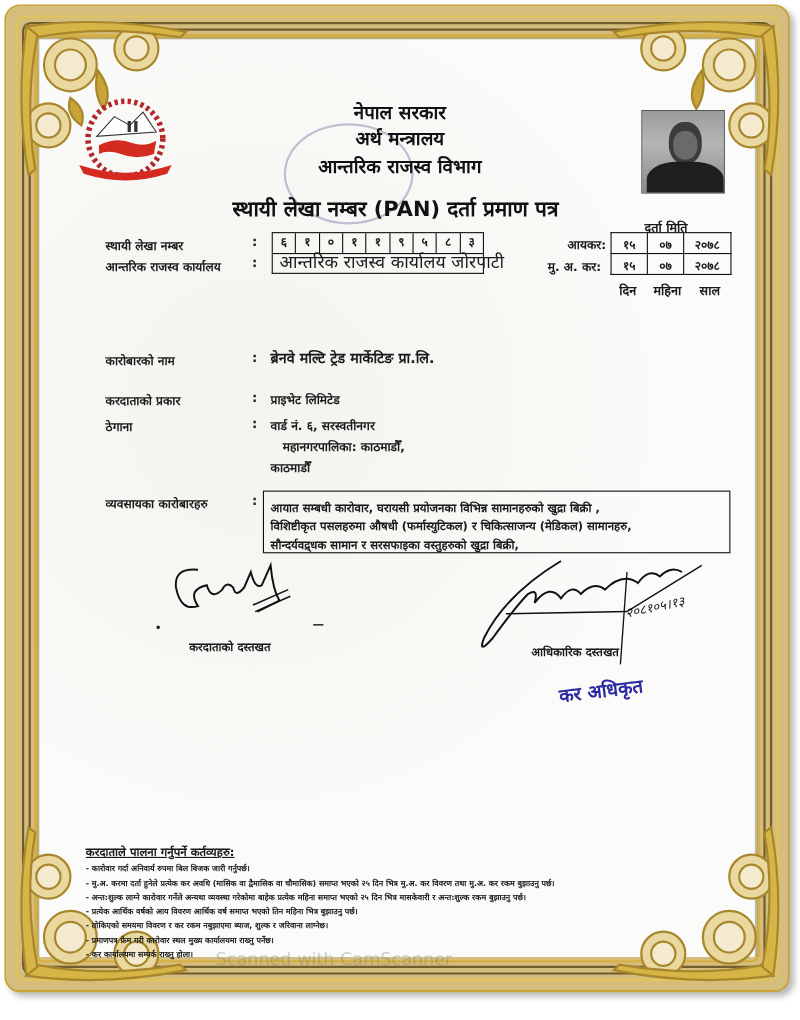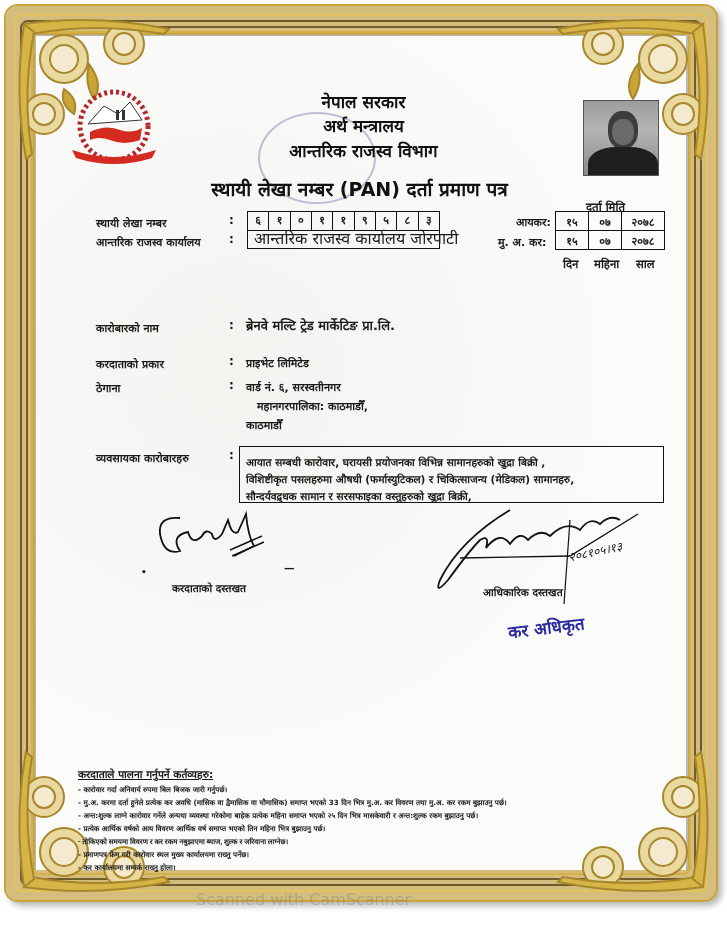--- a/index.html
+++ b/index.html
@@ -106,21 +106,21 @@
     }
 
     
     .duties-title {
       position: absolute; left: 78px; top: 767px; font-size: 10.5px; font-weight: bold;
       text-decoration: underline; white-space: nowrap;
     }
     .duty { position: absolute; left: 78px; font-size: 7.2px; font-weight: bold; white-space: nowrap; color: #1a1a1a; }
 
     .watermark {
-      position: absolute; left: 196px; top: 862px; font-size: 16px; color: rgba(120,120,120,0.35); white-space: nowrap; margin-top: 28px;
+      position: absolute; left: 196px; top: 862px; font-size: 16px; color: rgba(120,120,120,0.35); white-space: nowrap;
     }
   </style>
 </head>
 <body>
 
 <div class="frame-shadow"></div>
 <div class="frame-border"></div>
 <div class="frame-line l1"></div>
 <div class="frame-line l2"></div>
 <div class="frame-line l3"></div>
@@ -272,20 +272,20 @@
   <path d="M90 10 Q40 40 20 80 Q14 96 28 80 Q50 50 60 40 Q70 34 66 48 Q80 30 90 44 Q100 30 108 40 Q120 28 130 36 Q146 20 160 30 Q170 16 180 24 Q190 14 200 20" fill="none" stroke="#111" stroke-width="1.8"></path>
   <path d="M40 58 L150 56 L218 14" fill="none" stroke="#111" stroke-width="1.4"></path>
   <path d="M150 20 L144 104" fill="none" stroke="#111" stroke-width="1.2"></path>
 </svg>
 <div class="sig-label" style="left:568px; top:543px; font-size:12px; transform:rotate(-12deg); font-weight:normal; font-style:italic;">२०८१०५।१३</div>
 <div class="sig-label" style="left:483px; top:585px;">आधिकारिक दस्तखत</div>
 <div class="kar-adhikrit">कर अधिकृत</div>
 
 <div class="duties-title">करदाताले पालना गर्नुपर्ने कर्तव्यहरु:</div>
 <div class="duty" style="top:784px;">- कारोवार गर्दा अनिवार्य रुपमा बिल बिजक जारी गर्नुपर्छ।</div>
-<div class="duty" style="top:797px;">- मु.अ. करमा दर्ता हुनेले प्रत्येक कर अवधि (मासिक वा द्वैमासिक वा चौमासिक) समाप्त भएको 33 दिन भित्र मु.अ. कर विवरण तथा मु.अ. कर रकम बुझाउनु पर्छ।</div>
+<div class="duty" style="top:797px;">- मु.अ. करमा दर्ता हुनेले प्रत्येक कर अवधि (मासिक वा द्वैमासिक वा चौमासिक) समाप्त भएको २५ दिन भित्र मु.अ. कर विवरण तथा मु.अ. कर रकम बुझाउनु पर्छ।</div>
 <div class="duty" style="top:810px;">- अन्त:शुल्क लाग्ने कारोवार गर्नेले अन्यथा व्यवस्था गरेकोमा बाहेक प्रत्येक महिना समाप्त भएको २५ दिन भित्र मासकेवारी र अन्त:शुल्क रकम बुझाउनु पर्छ।</div>
 <div class="duty" style="top:823px;">- प्रत्येक आर्थिक वर्षको आय विवरण आर्थिक वर्ष समाप्त भएको तिन महिना भित्र बुझाउनु पर्छ।</div>
-<div class="duty" style="top:836px;font-family:Liberation Serif, serif;">- तोकिएको समयमा विवरण र कर रकम नबुझाएमा ब्याज, शुल्क र जरिवाना लाग्नेछ।</div>
+<div class="duty" style="top:836px;">- तोकिएको समयमा विवरण र कर रकम नबुझाएमा ब्याज, शुल्क र जरिवाना लाग्नेछ।</div>
 <div class="duty" style="top:849px;">- प्रमाणपत्र फ्रेम गरी कारोवार स्थल मुख्य कार्यालयमा राख्नु पर्नेछ।</div>
 <div class="duty" style="top:862px;">- कर कार्यालयमा सम्पर्क राख्नु होला।</div>
 
 <div class="watermark">Scanned with CamScanner</div>
 
 </body></html>

